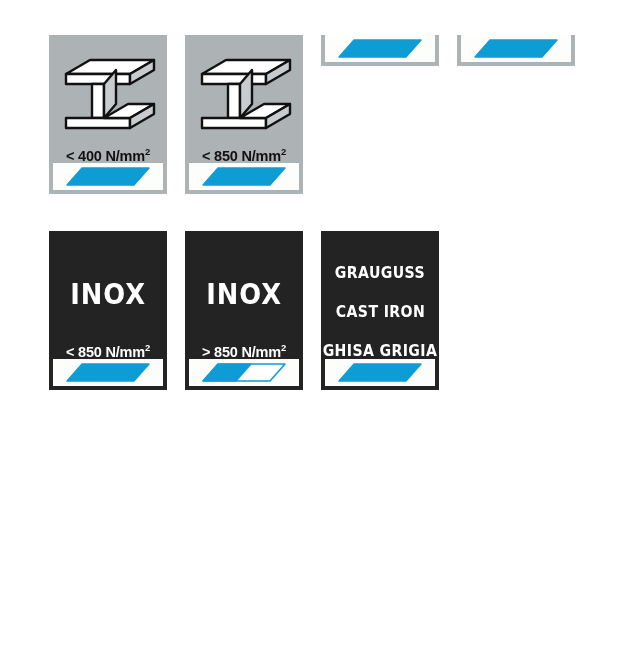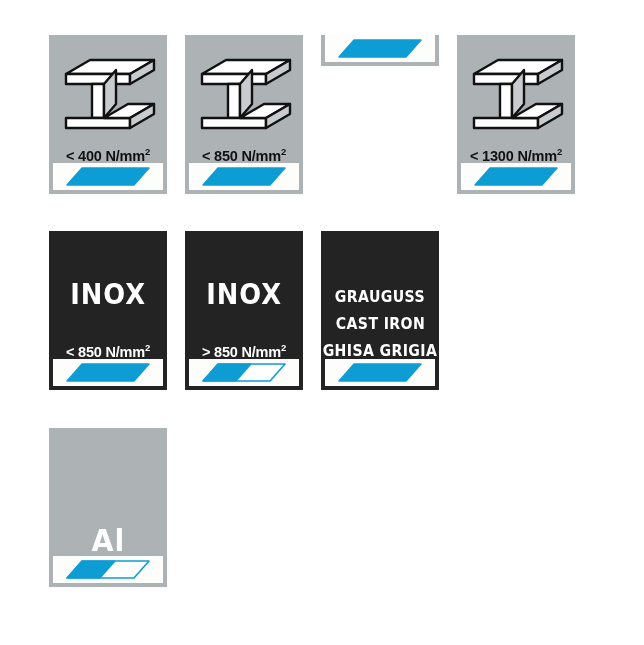--- a/index.html
+++ b/index.html
@@ -99,21 +99,21 @@
     font-size: 9.5px;
     vertical-align: super;
     line-height: 0;
   }
 
   .cast-lines {
     margin-top: 26px;
     display: flex;
     flex-direction: column;
     align-items: center;
-    gap: 12px;
+    gap: 24px;
     width: 100%;
   }
   .cast-line {
     color: #ffffff;
     font-family: "DejaVu Sans", sans-serif;
     font-weight: bold;
     font-size: 15px;
     letter-spacing: 0.4px;
     line-height: 1;
     white-space: nowrap;
@@ -203,37 +203,20 @@
 
     <div class="card card--gray">
       <div class="strip">
         <svg width="84" height="19" viewBox="0 0 84 19">
           <polygon points="16,1 83,1 68,18 1,18" fill="#0d9dd4" stroke="#0d9dd4" stroke-width="1.4" stroke-linejoin="round"></polygon>
         </svg>
       </div>
     </div>
 
     <div class="card card--gray">
-      <div class="card-body">
-        <div class="beam-wrap">
-          <svg width="104" height="88" viewBox="0 0 104 88">
-            <g stroke="#111111" stroke-width="2.4" stroke-linejoin="round">
-              <polygon points="10,18 34,4 98,4 74,18" fill="#ffffff"></polygon>
-              <polygon points="10,18 74,18 74,28 10,28" fill="#ffffff"></polygon>
-              <polygon points="74,18 98,4 98,14 74,28" fill="#c9ccce"></polygon>
-              <polygon points="36,28 48,28 48,62 36,62" fill="#ffffff"></polygon>
-              <polygon points="48,28 60,14 60,48 48,62" fill="#c9ccce"></polygon>
-              <polygon points="10,62 36,62 48,62 74,62 74,72 10,72" fill="#ffffff"></polygon>
-              <polygon points="48,62 72,48 98,48 74,62" fill="#ffffff"></polygon>
-              <polygon points="74,62 98,48 98,58 74,72" fill="#c9ccce"></polygon>
-            </g>
-          </svg>
-        </div>
-        <div class="strength"><span>&lt; 1300 N/mm</span><span class="sup">2</span></div>
-      </div>
       <div class="strip">
         <svg width="84" height="19" viewBox="0 0 84 19">
           <polygon points="16,1 83,1 68,18 1,18" fill="#0d9dd4" stroke="#0d9dd4" stroke-width="1.4" stroke-linejoin="round"></polygon>
         </svg>
       </div>
     </div>
 
   </div>
 
   <div class="row row-special">
@@ -273,29 +256,14 @@
       </div>
       <div class="strip">
         <svg width="84" height="19" viewBox="0 0 84 19">
           <polygon points="16,1 83,1 68,18 1,18" fill="#0d9dd4" stroke="#0d9dd4" stroke-width="1.4" stroke-linejoin="round"></polygon>
         </svg>
       </div>
     </div>
 
   </div>
 
-  <div class="row row-aluminium">
-
-    <div class="card card--gray">
-      <div class="card-body">
-        <div class="al-text">Al</div>
-      </div>
-      <div class="strip">
-        <svg width="84" height="19" viewBox="0 0 84 19">
-          <polygon points="16,1 83,1 68,18 1,18" fill="#ffffff" stroke="#0d9dd4" stroke-width="1.6" stroke-linejoin="round"></polygon>
-          <polygon points="16,1 49,1 34,18 1,18" fill="#0d9dd4" stroke="#0d9dd4" stroke-width="1.2" stroke-linejoin="round"></polygon>
-        </svg>
-      </div>
-    </div>
-
-  </div>
 
 </div>
 
 </body></html>

